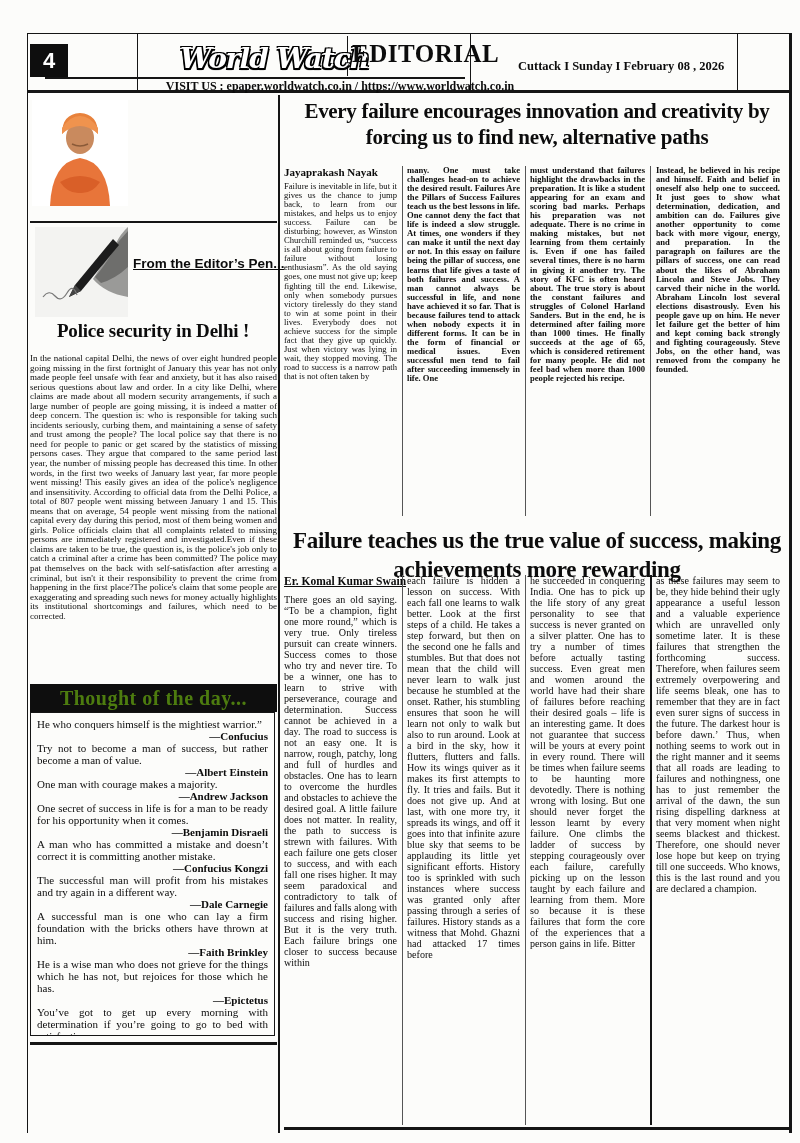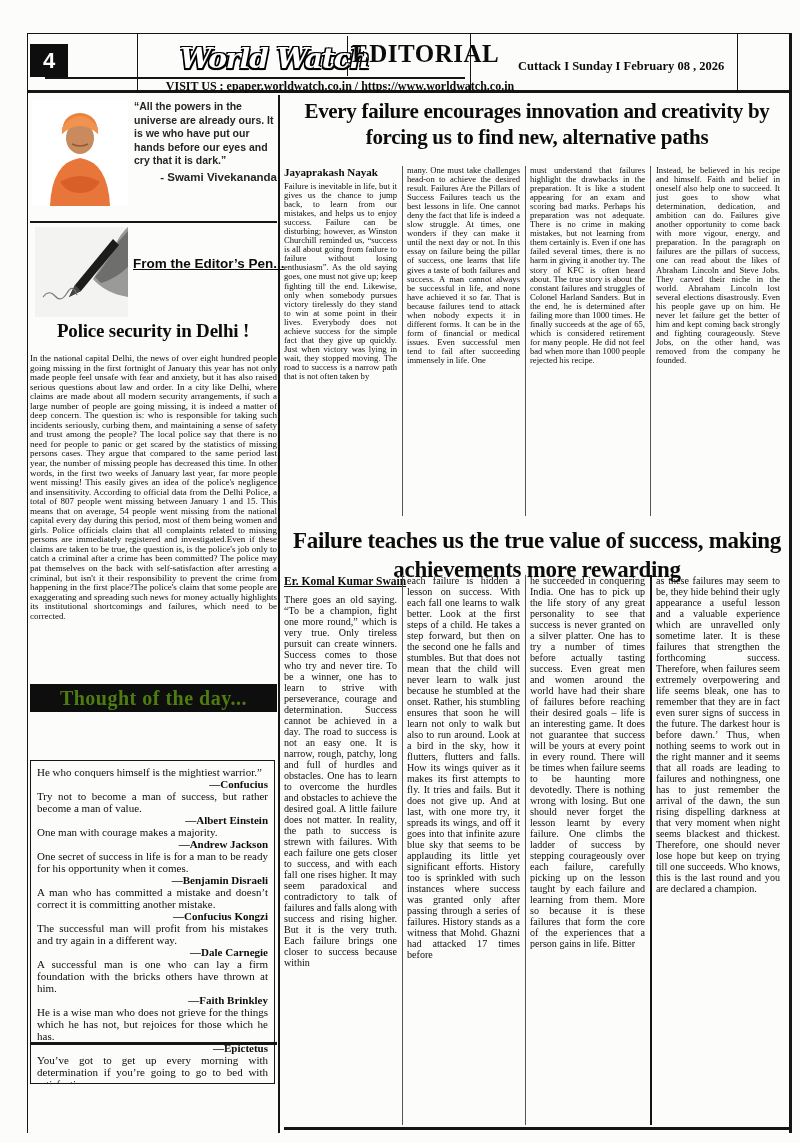--- a/index.html
+++ b/index.html
@@ -28,30 +28,30 @@
   .pen-label{position:absolute;left:133px;top:256px;width:146px;
     font:bold 13.5px "Liberation Sans",sans-serif;text-decoration:underline;white-space:nowrap;}
   .ed-headline{position:absolute;left:28px;top:320px;width:250px;text-align:center;
     font-weight:bold;font-size:19px;letter-spacing:-.2px;}
   .ed-body{position:absolute;left:30px;top:354px;width:247px;height:326px;overflow:hidden;
     font-size:9px;line-height:9.55px;text-align:justify;}
   .thought-banner{position:absolute;left:30px;top:684px;width:247px;height:28px;background:#0e0e0e;
     color:#4d7c0f;display:flex;align-items:center;justify-content:center;
     font-weight:bold;font-size:20px;letter-spacing:.5px;}
   .thought-box{position:absolute;left:30px;top:712px;width:245px;height:324px;border:1.5px solid #151515;
-    box-sizing:border-box;padding:5px 6px;overflow:hidden;font-size:11px;line-height:12px;margin-top:48px;}
+    box-sizing:border-box;padding:5px 6px;overflow:hidden;font-size:11px;line-height:12px;}
   .tq-text{text-align:justify;}
   .tq-author{text-align:right;font-weight:bold;}
   
   .headline-top{position:absolute;left:284px;top:98px;width:506px;text-align:center;
     font-weight:bold;font-size:21px;line-height:26px;letter-spacing:-.3px;}
   .byline-top{position:absolute;left:284px;top:166px;width:113px;font-weight:bold;font-size:11px;}
   .col{position:absolute;overflow:hidden;text-align:justify;}
   .colT{font-size:8.6px;line-height:9.05px;top:182px;height:336px;}
-  .colT.c2,.colT.c3,.colT.c4{top:166px;height:352px;}
+  .colT.c2,.colT.c3,.colT.c4{top:166px;height:352px;font-weight:bold;}
   .headline-bot{position:absolute;left:284px;top:526px;width:506px;text-align:center;
     font-weight:bold;font-size:23px;line-height:29px;letter-spacing:-.3px;}
   .byline-bot{position:absolute;left:284px;top:575px;width:120px;font-weight:bold;font-size:11.5px;
     text-decoration:underline;white-space:nowrap;}
   .colB{font-size:10.1px;line-height:11px;top:575px;height:550px;}
   .colB.c1{top:594px;height:531px;}
   .cx1{left:284px;width:113px;} .cx2{left:407px;width:113px;} .cx3{left:530px;width:115px;} .cx4{left:656px;width:124px;}
 </style>
 </head>
 <body>
@@ -81,24 +81,20 @@
   <div class="viv-img">
     <svg width="96" height="106" viewBox="0 0 96 106">
       <rect width="96" height="106" fill="#ffffff"></rect>
       <path d="M18 106 Q20 62 48 58 Q76 62 78 106 Z" fill="#e8753a"></path>
       <path d="M28 82 Q48 70 68 82 Q60 94 48 93 Q36 94 28 82 Z" fill="#d95f28"></path>
       <ellipse cx="48" cy="38" rx="14" ry="16" fill="#c98a5e"></ellipse>
       <path d="M30 34 Q30 14 48 13 Q66 14 66 34 Q58 24 48 24 Q38 24 30 34 Z" fill="#e8823c"></path>
       <path d="M30 34 Q48 18 66 34 L66 28 Q58 16 48 16 Q38 16 30 28 Z" fill="#f0934e"></path>
       <path d="M40 44 Q48 48 56 44" stroke="#8a5a38" stroke-width="1.5" fill="none"></path>
     </svg>
-  </div>
-  <div class="viv-quote">
-    <span>“All the powers in the universe are already ours. It is we who have put our hands before our eyes and cry that it is dark.”</span>
-    <div class="viv-attr">- Swami Vivekananda</div>
   </div>
   <div class="rule" style="left:30px;top:221px;width:247px;height:1.5px;"></div>
 
   <div class="pen-img">
     <svg width="93" height="90" viewBox="0 0 93 90">
       <rect width="93" height="90" fill="#f3f3f1"></rect>
       <path d="M93 0 L93 70 Q70 66 58 52 L80 18 Q86 6 93 0 Z" fill="#9a9a98"></path>
       <path d="M60 50 Q72 36 84 14 L93 4 L93 40 Q80 52 66 56 Z" fill="#6e6e6c"></path>
       <path d="M78 12 L40 58 L34 70 L46 64 L84 18 Z" fill="#1c1c1c"></path>
       <path d="M40 58 L34 70 L46 64 Z" fill="#444"></path>

